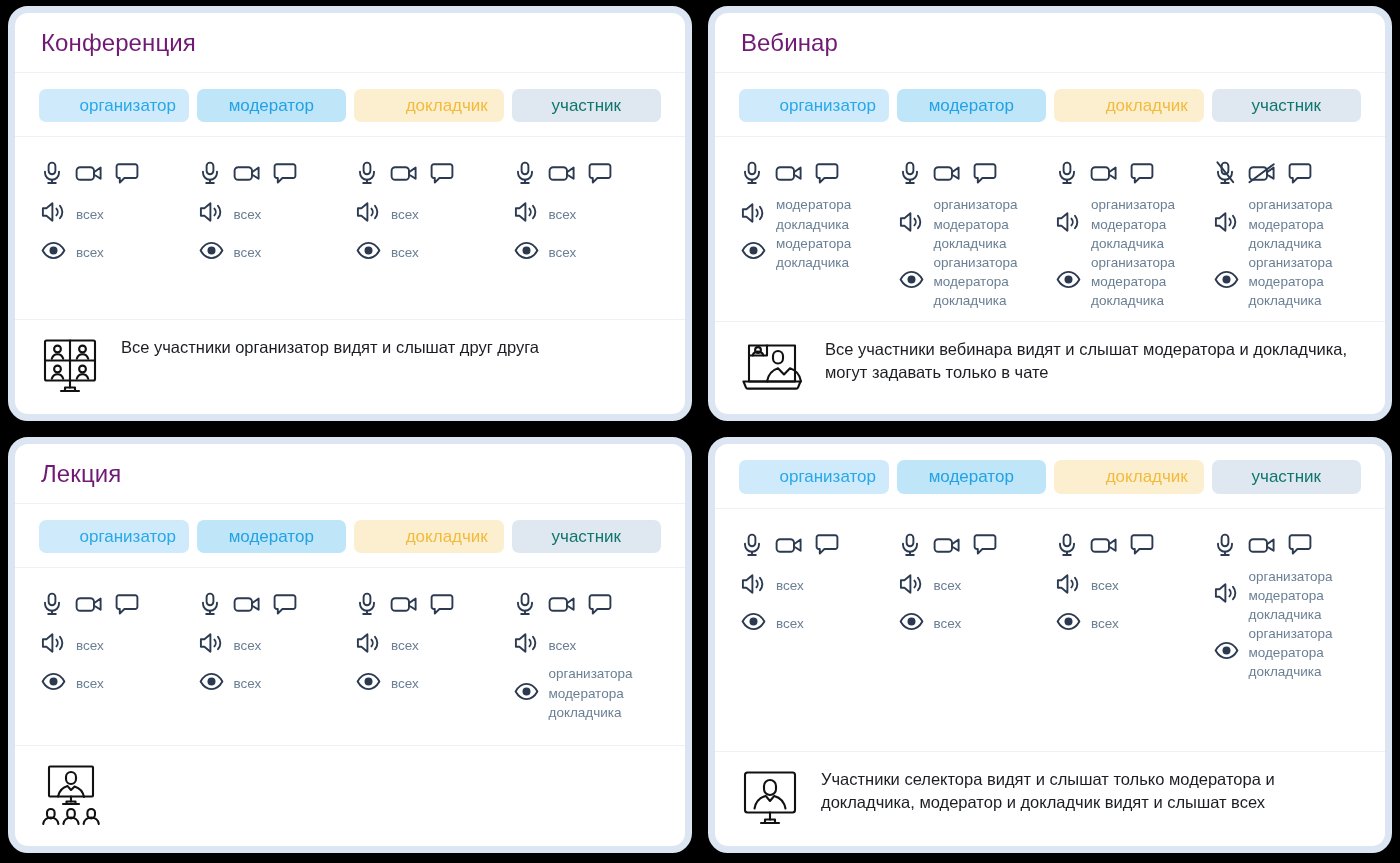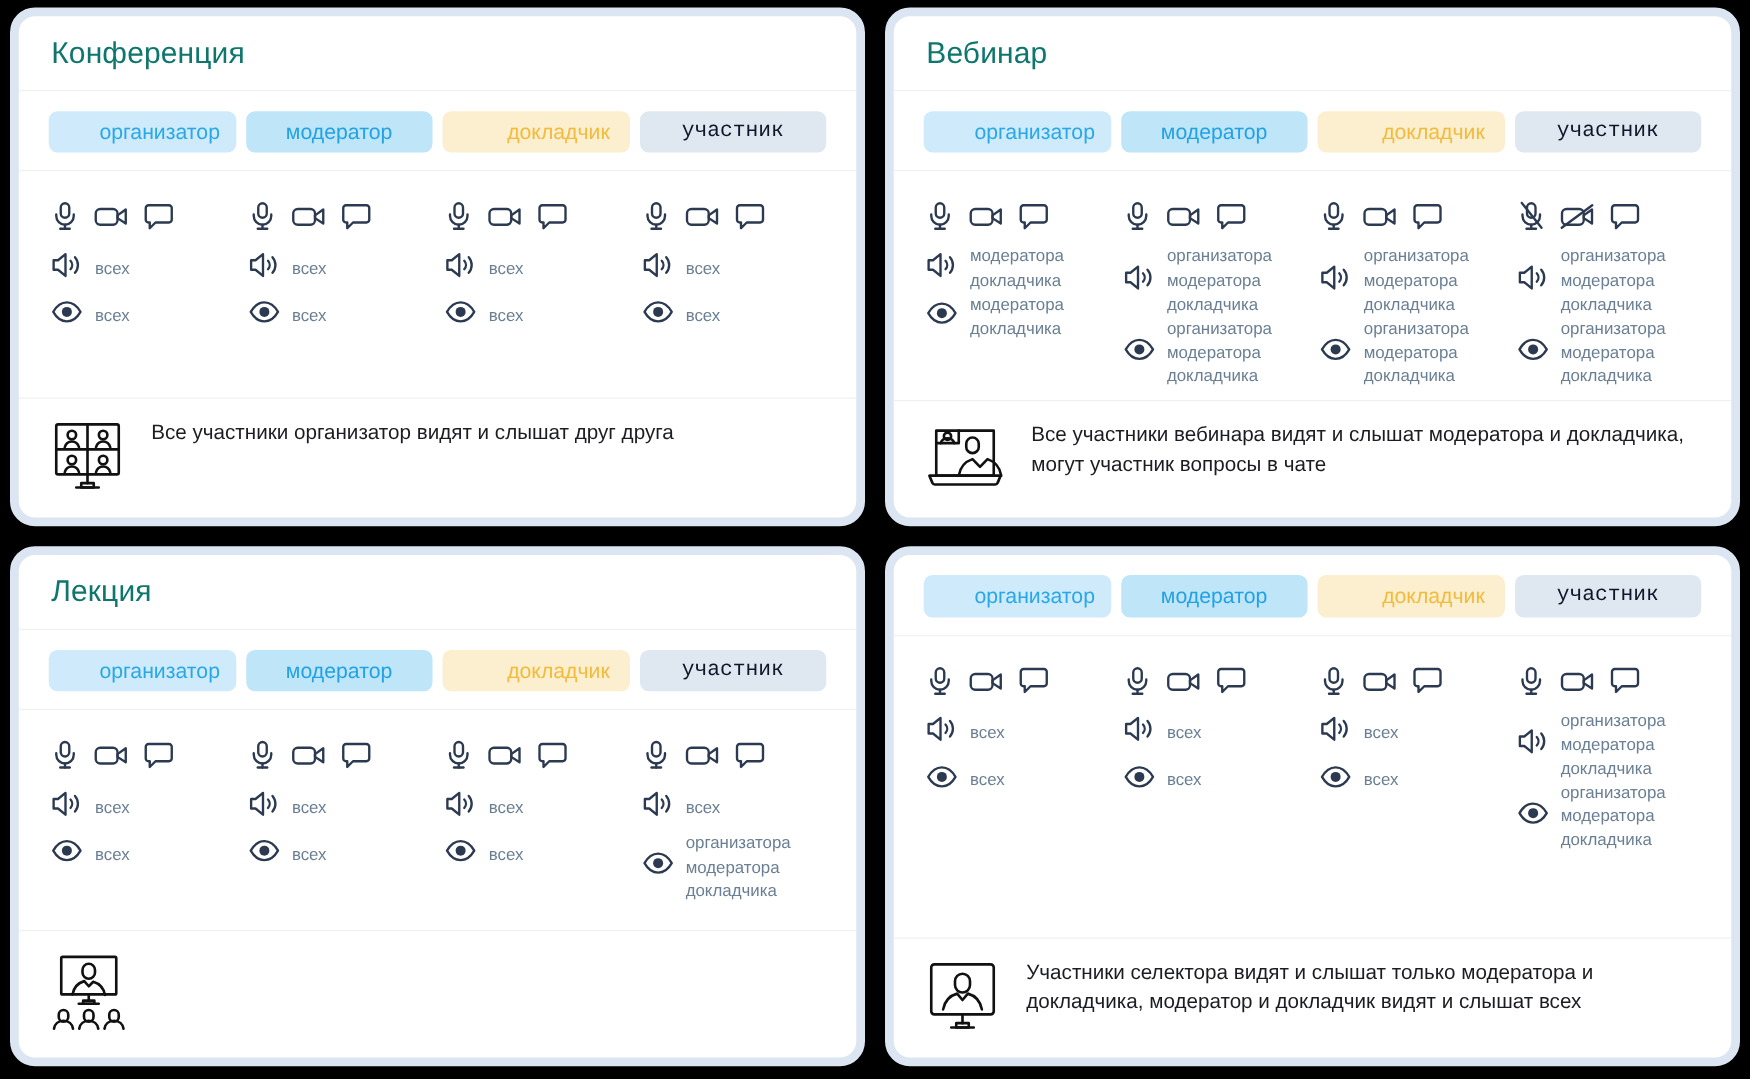--- a/index.html
+++ b/index.html
@@ -37,21 +37,21 @@
 
   
   .card-header {
     padding: 16px 26px 14px 26px;
     border-bottom: 1px solid #eef1f5;
     flex: 0 0 auto;
   }
   .card-title {
     font-size: 24px;
     font-weight: 400;
-    color: #0f766e;
+    color: #701a75;
     letter-spacing: 0.1px;
     line-height: 1.2;
   }
 
   
   .roles-row {
     padding: 16px 24px 14px 24px;
     border-bottom: 1px solid #eef1f5;
     display: grid;
     grid-template-columns: repeat(4, 1fr);
@@ -63,21 +63,21 @@
     padding: 7px 4px;
     text-align: center;
     font-size: 17px;
     line-height: 1.15;
     white-space: nowrap;
     overflow: hidden;
   }
   .role-organizer { background: #cfeafb; color: #29a8e8; padding-left: 32px; }
   .role-moderator { background: #bfe5f8; color: #22a2e4; }
   .role-speaker   { background: #fcefcf; color: #f2bb3d; padding-left: 40px; }
-  .role-attendee  { background: #dfe8f1; color: #0f172a; font-family: Liberation Mono, monospace; }
+  .role-attendee  { background: #dfe8f1; color: #0f766e; }
 
   
   .caps-body {
     flex: 1 1 auto;
     padding: 14px 24px 10px 24px;
     border-bottom: 1px solid #eef1f5;
     display: grid;
     grid-template-columns: repeat(4, 1fr);
     column-gap: 8px;
   }
@@ -582,21 +582,21 @@
               <g class="fico">
         <path d="M8 5.5h46v36H8z"></path>
         <path d="M8 15.5h18V5.5"></path>
         <circle cx="17" cy="10" r="2.9"></circle>
         <path d="M11.6 15.5c.7-2.4 2.8-3.9 5.4-3.9s4.7 1.5 5.4 3.9"></path>
         <rect x="32" y="11" width="10" height="12.5" rx="5"></rect>
         <path d="M26 41.5c1-6.2 5-11.2 11-13.2l6 6.2 6-6.2c6 2 10 7 11 13.2"></path>
         <path d="M2.5 41.5h57l-2.4 5.8a2 2 0 0 1-1.9 1.3H6.8a2 2 0 0 1-1.9-1.3Z"></path>
               </g>
             </svg></span>
-          <div class="footer-text">Все участники вебинара видят и слышат модератора и докладчика, могут участник вопросы в чате</div>
+          <div class="footer-text">Все участники вебинара видят и слышат модератора и докладчика, могут задавать только в чате</div>
         </div>
       </div>
     </div>
     <div class="card-outer">
       <div class="card">
         <div class="card-header">
           <div class="card-title">Лекция</div>
         </div>
         <div class="roles-row">
           <div class="role-badge role-organizer">организатор</div>

